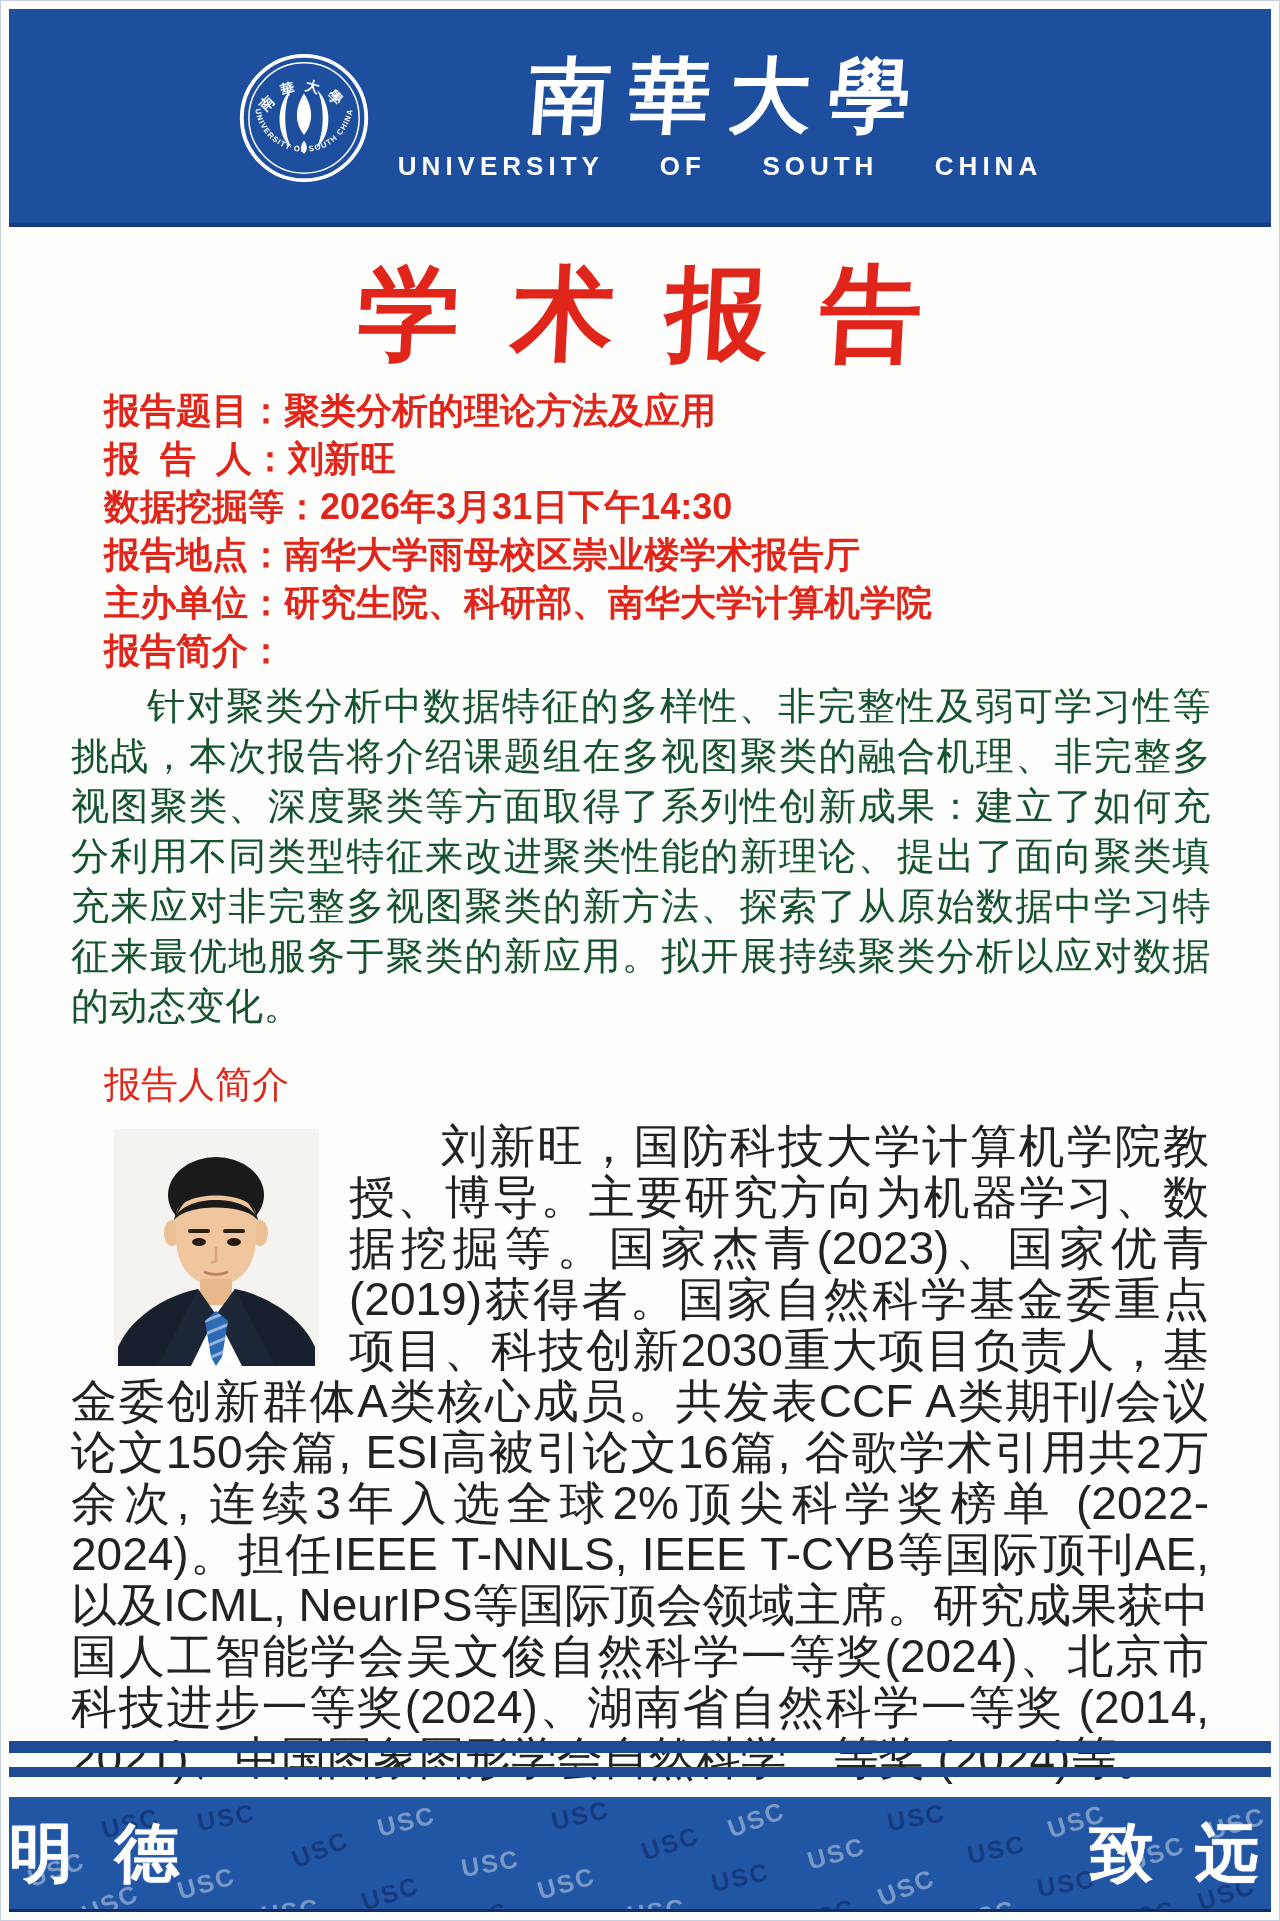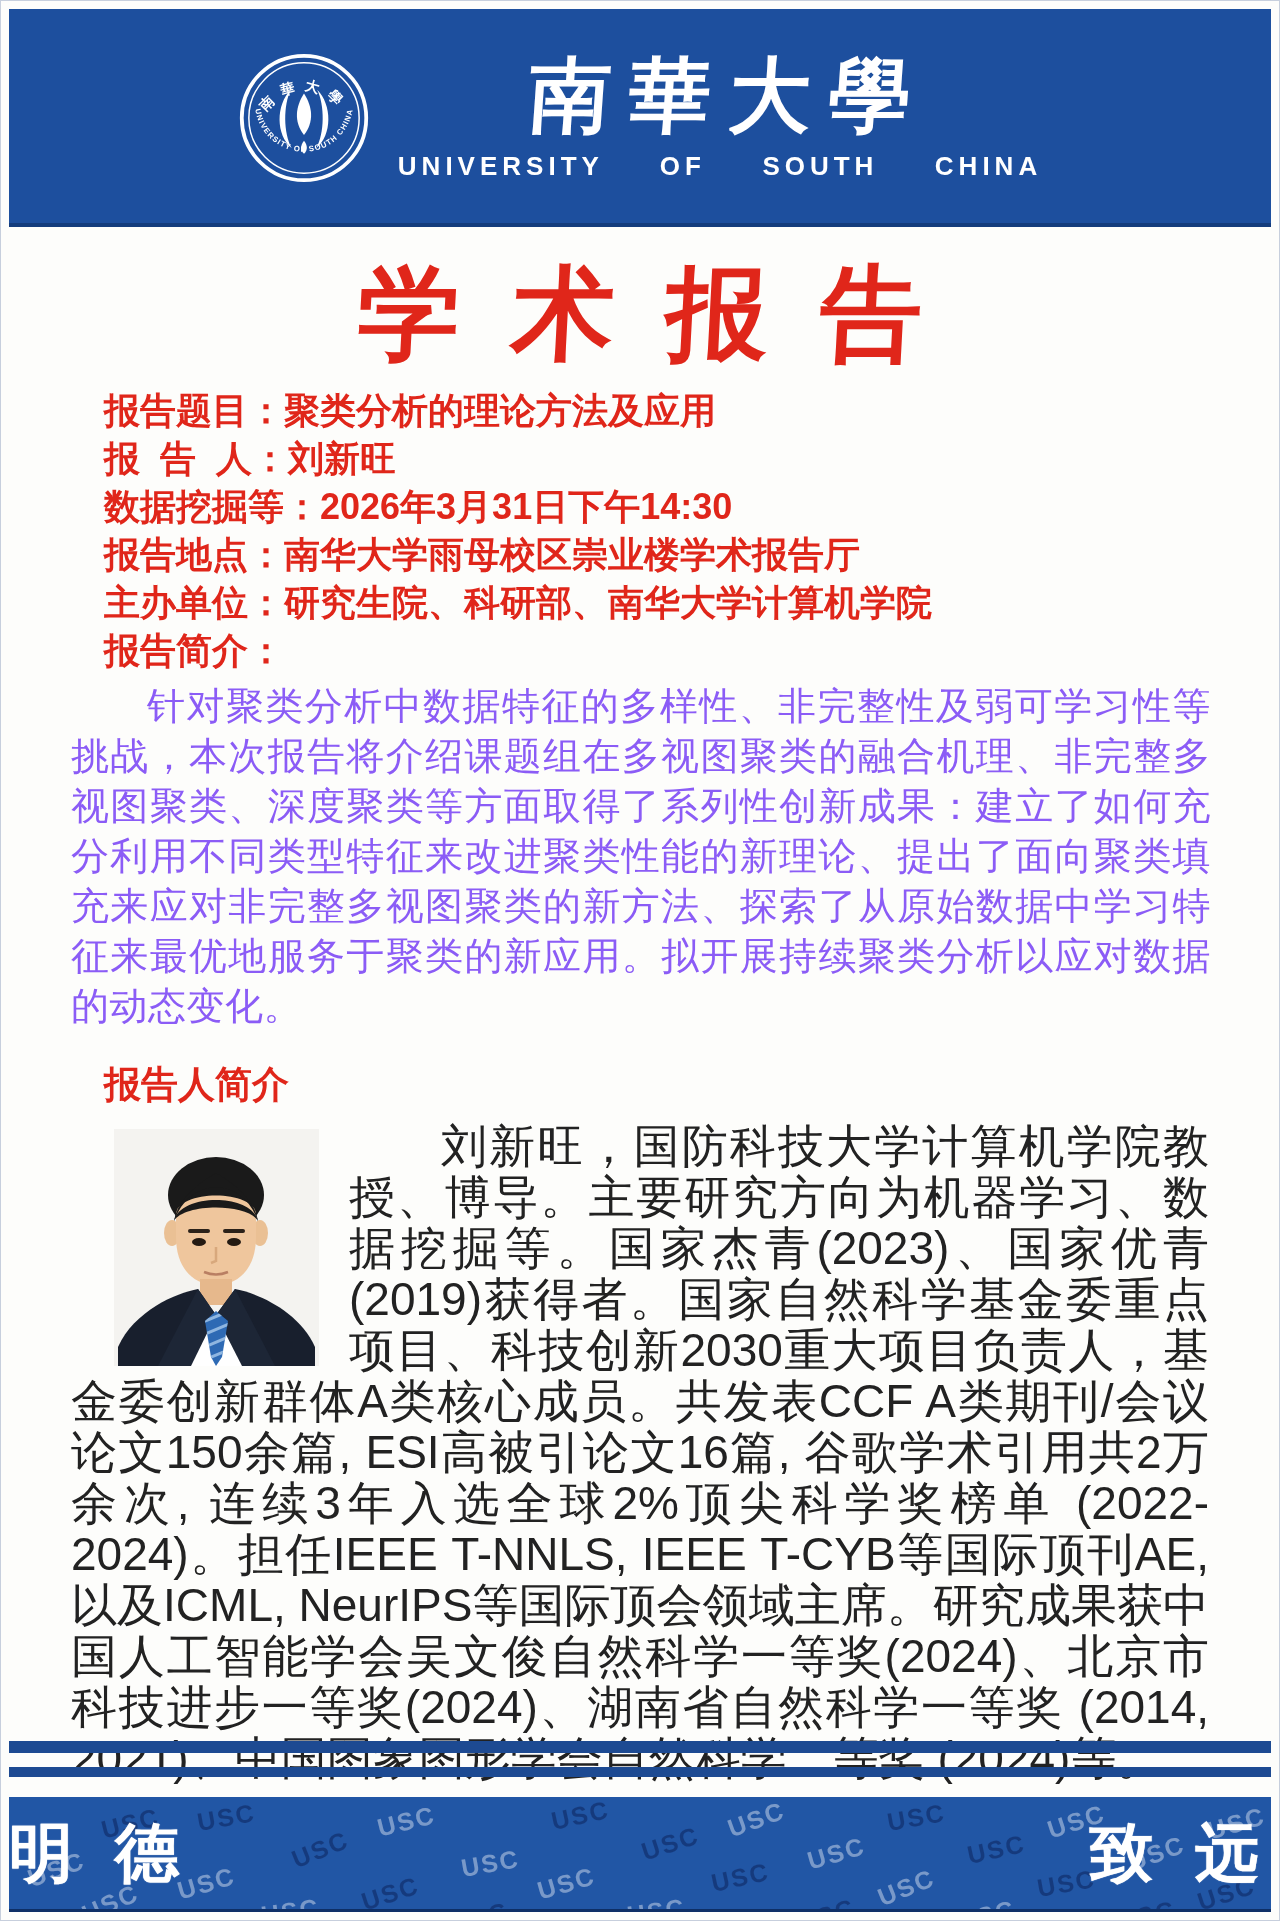--- a/index.html
+++ b/index.html
@@ -15,24 +15,24 @@
     line-height:1;transform:skewX(-4deg);white-space:pre;}
   .en-name{color:#fff;font-size:26px;font-weight:700;letter-spacing:5px;word-spacing:16px;
     margin-top:14px;white-space:pre;}
   
   .title{margin-top:28px;text-align:center;color:var(--red,#e0261a);font-size:102px;
     font-weight:900;letter-spacing:52px;text-indent:52px;line-height:1.16;transform:skewX(-3deg);}
   
   .info{margin:14px 40px 0 95px;}
   .info-row{font-size:36px;font-weight:700;color:var(--red,#e0261a);line-height:48px;white-space:pre-wrap;}
   
-  .abstract{margin:6px 60px 0 62px;font-size:38px;color:#8b5cf6;line-height:50px;
+  .abstract{margin:6px 60px 0 62px;font-size:38px;color:#14532d;line-height:50px;
     text-align:justify;text-indent:2em;letter-spacing:0.5px;}
   
-  .bio-heading{margin:34px 0 0 95px;font-size:37px;font-weight:700;color:var(--red,#e0261a);line-height:40px;}
+  .bio-heading{margin:34px 0 0 95px;font-size:37px;font-weight:400;color:var(--red,#e0261a);line-height:40px;}
   .bio{margin:16px 62px 0 62px;font-size:46px;color:#222;line-height:51px;
     text-align:justify;text-indent:2em;}
   .photo{float:left;width:205px;height:237px;margin:8px 30px 10px 43px;display:block;}
   
   .closing{margin-top:40px;text-align:center;color:var(--red,#e0261a);font-size:78px;
     font-weight:900;letter-spacing:14px;line-height:95px;transform:skewX(-8deg);}
   
   .stripe{position:absolute;left:8px;right:8px;background:var(--stripe-blue,#1d4a92);}
   .stripe-1{top:1740px;height:12px;}
   .stripe-2{top:1766px;height:10px;}

